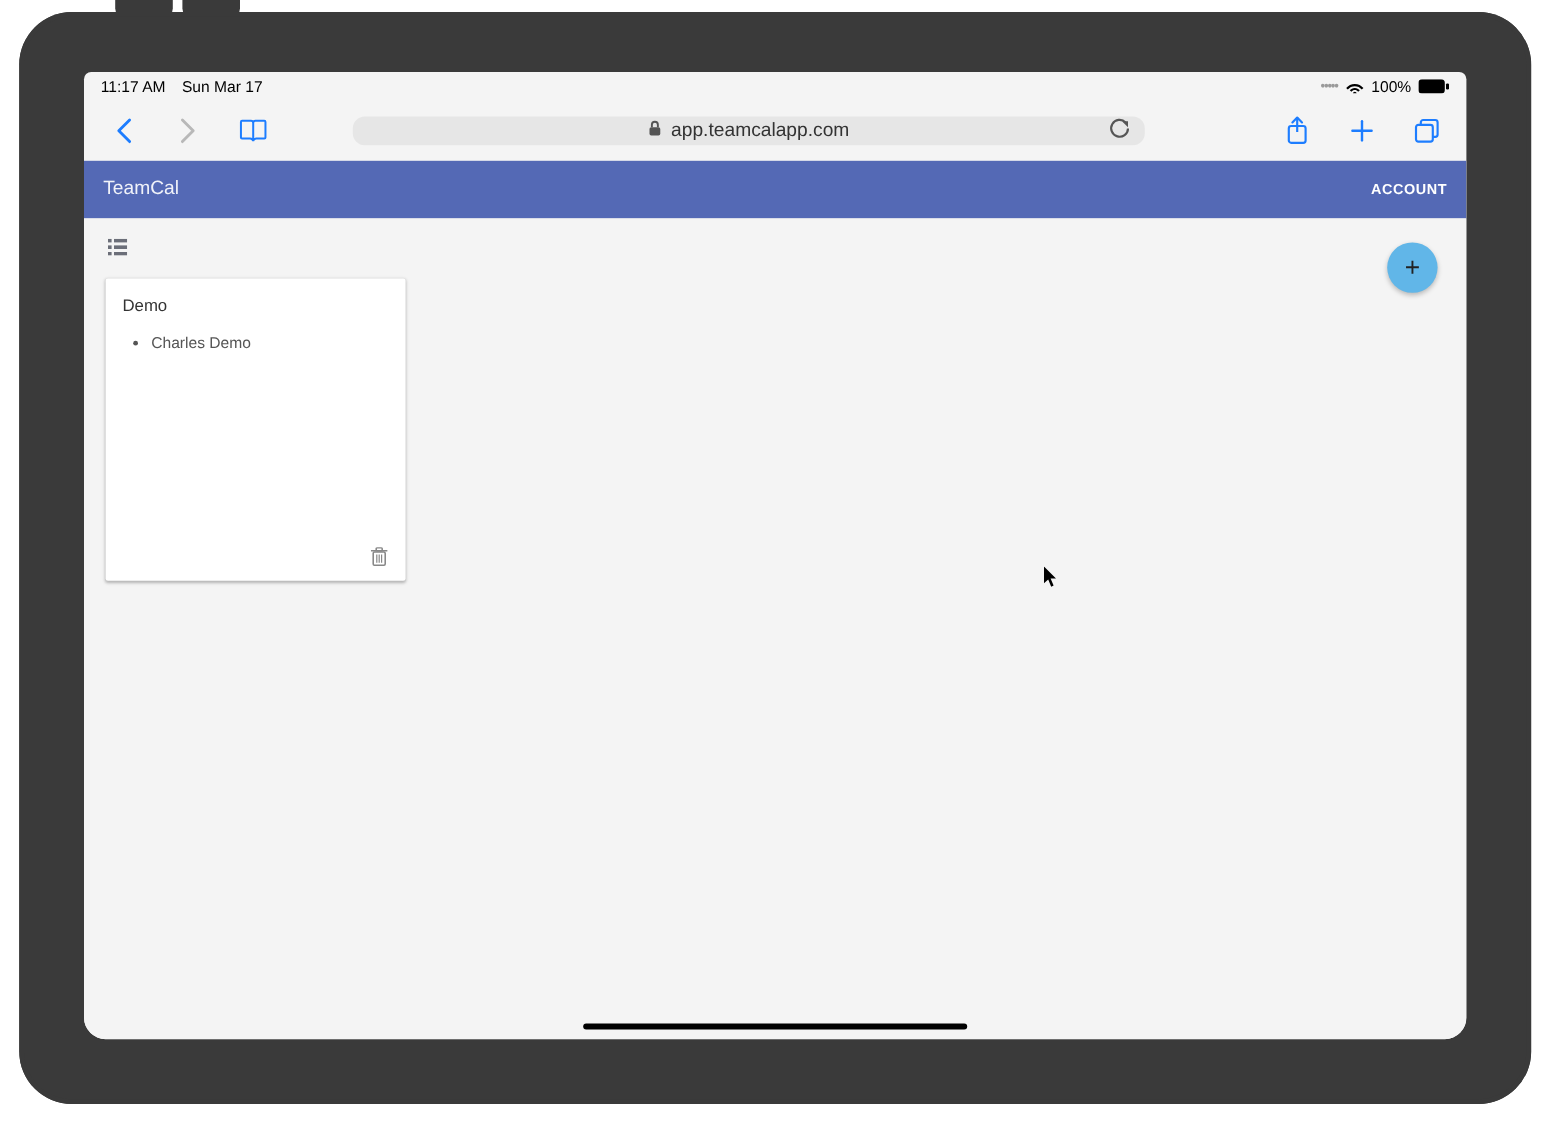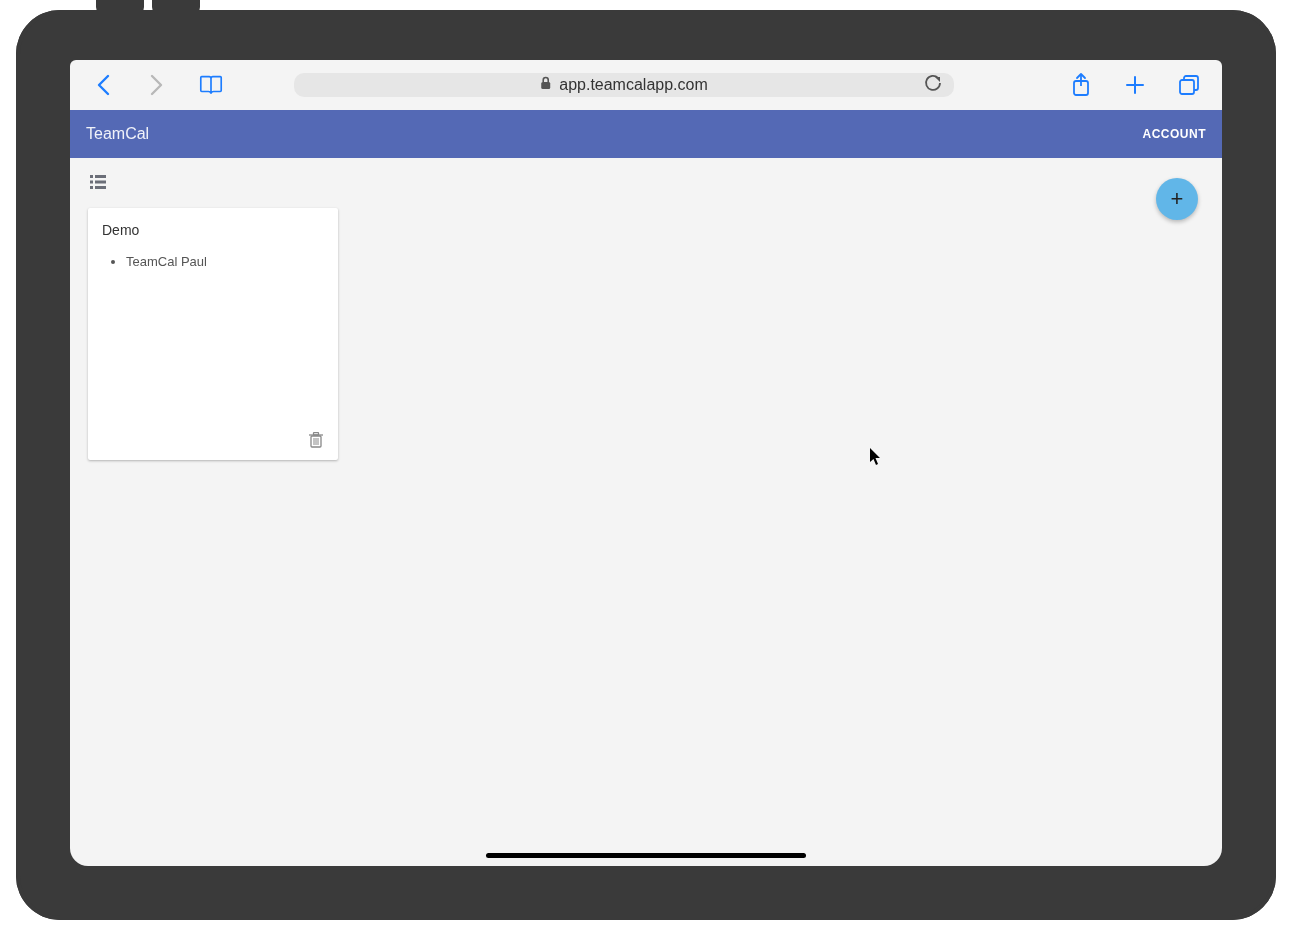--- a/index.html
+++ b/index.html
@@ -43,20 +43,41 @@
     .notch-tabs { position: absolute; top: 0px; left: 96px; width: 48px; height: 15px; background: #3a3a3a; border-radius: 0 0 8px 8px; box-shadow: 56px 0 0 #3a3a3a; }
   </style>
 </head>
 <body>
 
 <div class="stage">
   <div class="notch-tabs"></div>
   <div class="bezel">
     <div class="screen">
 
+      <div class="status-bar">
+        <div class="status-left">
+          <span>11:17 AM</span>
+          <span class="date">Sun Mar 17</span>
+        </div>
+        <div class="status-right">
+          <span class="dots">•••••</span>
+          <span class="wifi-icon">
+            <svg width="16" height="12" viewBox="0 0 16 12">
+                <path fill="#000" d="M8 10.5c.8 0 1.5.7 1.5 1.5H6.5c0-.8.7-1.5 1.5-1.5zm0-3.2c1.7 0 3.2.8 4.2 2l-1.4 1.1C10.1 9.6 9.1 9.1 8 9.1s-2.1.5-2.8 1.3L3.8 9.3c1-1.2 2.5-2 4.2-2zm0-3.3c2.9 0 5.5 1.3 7.2 3.4l-1.4 1.1C12.4 6.8 10.3 5.8 8 5.8S3.6 6.8 2.2 8.5L.8 7.4C2.5 5.3 5.1 4 8 4z"></path>
+              </svg>
+          </span>
+          <span>100%</span>
+          <span class="battery-icon">
+            <svg width="26" height="12" viewBox="0 0 26 12">
+                <rect x="0" y="0" width="22" height="12" rx="3" fill="#000"></rect>
+                <rect x="23" y="3.5" width="2.5" height="5" rx="1" fill="#000"></rect>
+              </svg>
+          </span>
+        </div>
+      </div>
 
       <div class="browser-toolbar">
         <div class="nav-group">
           <div class="icon-btn">
             <svg width="14" height="22" viewBox="0 0 14 22">
                 <polyline points="12,2 3,11 12,20" fill="none" stroke="currentColor" stroke-width="2.4" stroke-linecap="round" stroke-linejoin="round"></polyline>
               </svg>
           </div>
           <div class="icon-btn disabled">
             <svg width="14" height="22" viewBox="0 0 14 22">
@@ -124,21 +145,21 @@
             <rect x="0" y="5.5" width="3" height="3" fill="#6b6e78"></rect>
               <rect x="5" y="5.5" width="11" height="3" fill="#6b6e78"></rect>
             <rect x="0" y="11" width="3" height="3" fill="#6b6e78"></rect>
               <rect x="5" y="11" width="11" height="3" fill="#6b6e78"></rect>
           </svg>
         </div>
 
         <div class="card">
           <div class="card-title">Demo</div>
           <ul class="card-list">
-            <li>TeamCal Paul</li>
+            <li>Charles Demo</li>
           </ul>
           <div class="trash-btn">
             <svg width="14" height="16" viewBox="0 0 14 16">
                 <rect x="2" y="4" width="10" height="11" rx="1" fill="none" stroke="#888" stroke-width="1.3"></rect>
                 <line x1="0" y1="3" x2="14" y2="3" stroke="#888" stroke-width="1.3"></line>
                 <rect x="4.5" y="0.5" width="5" height="2.5" rx="0.8" fill="none" stroke="#888" stroke-width="1.3"></rect>
                 <line x1="5" y1="6" x2="5" y2="13" stroke="#888" stroke-width="1"></line>
                 <line x1="7" y1="6" x2="7" y2="13" stroke="#888" stroke-width="1"></line>
                 <line x1="9" y1="6" x2="9" y2="13" stroke="#888" stroke-width="1"></line>
               </svg>

